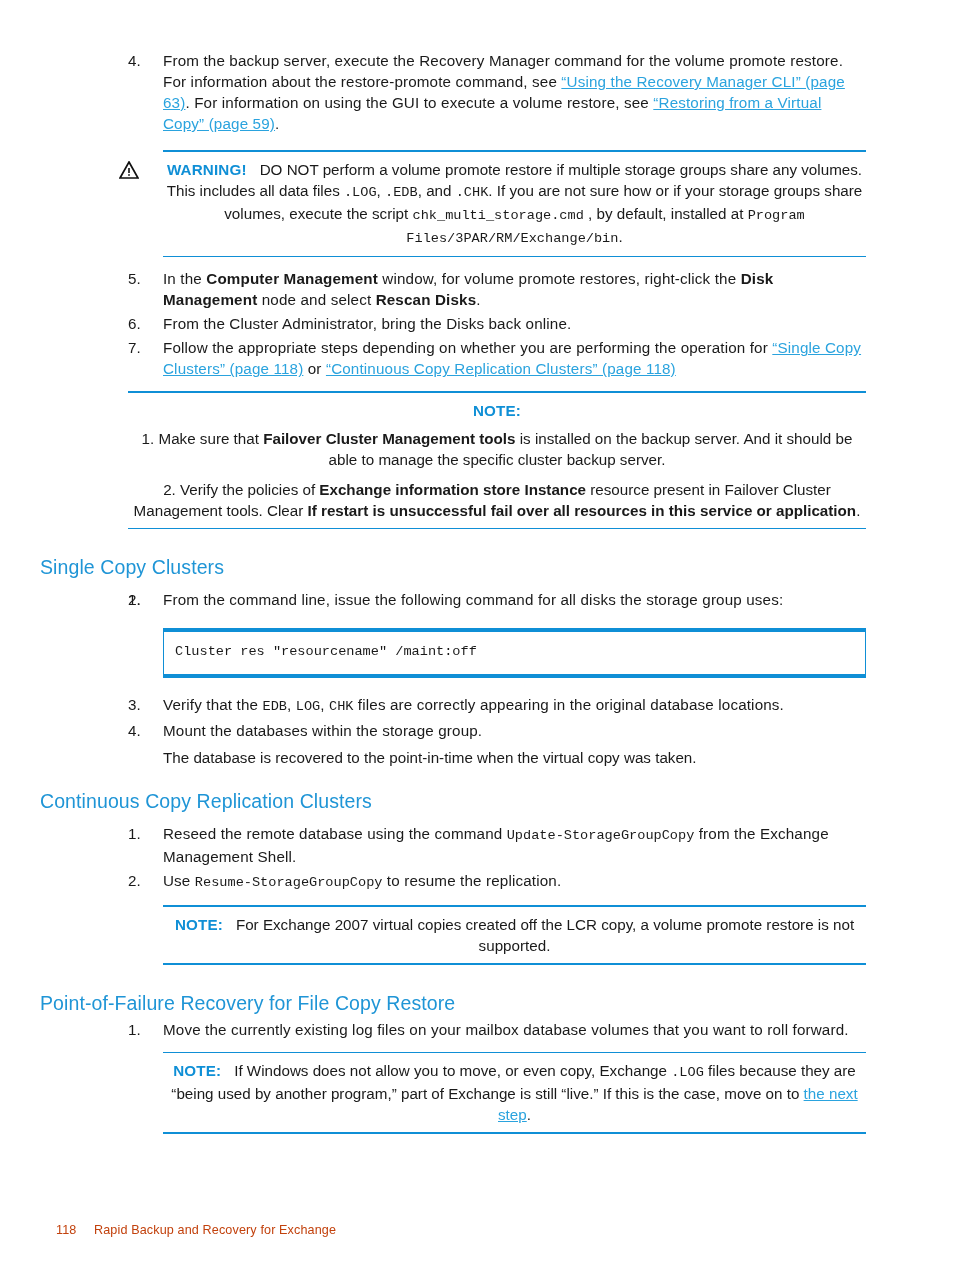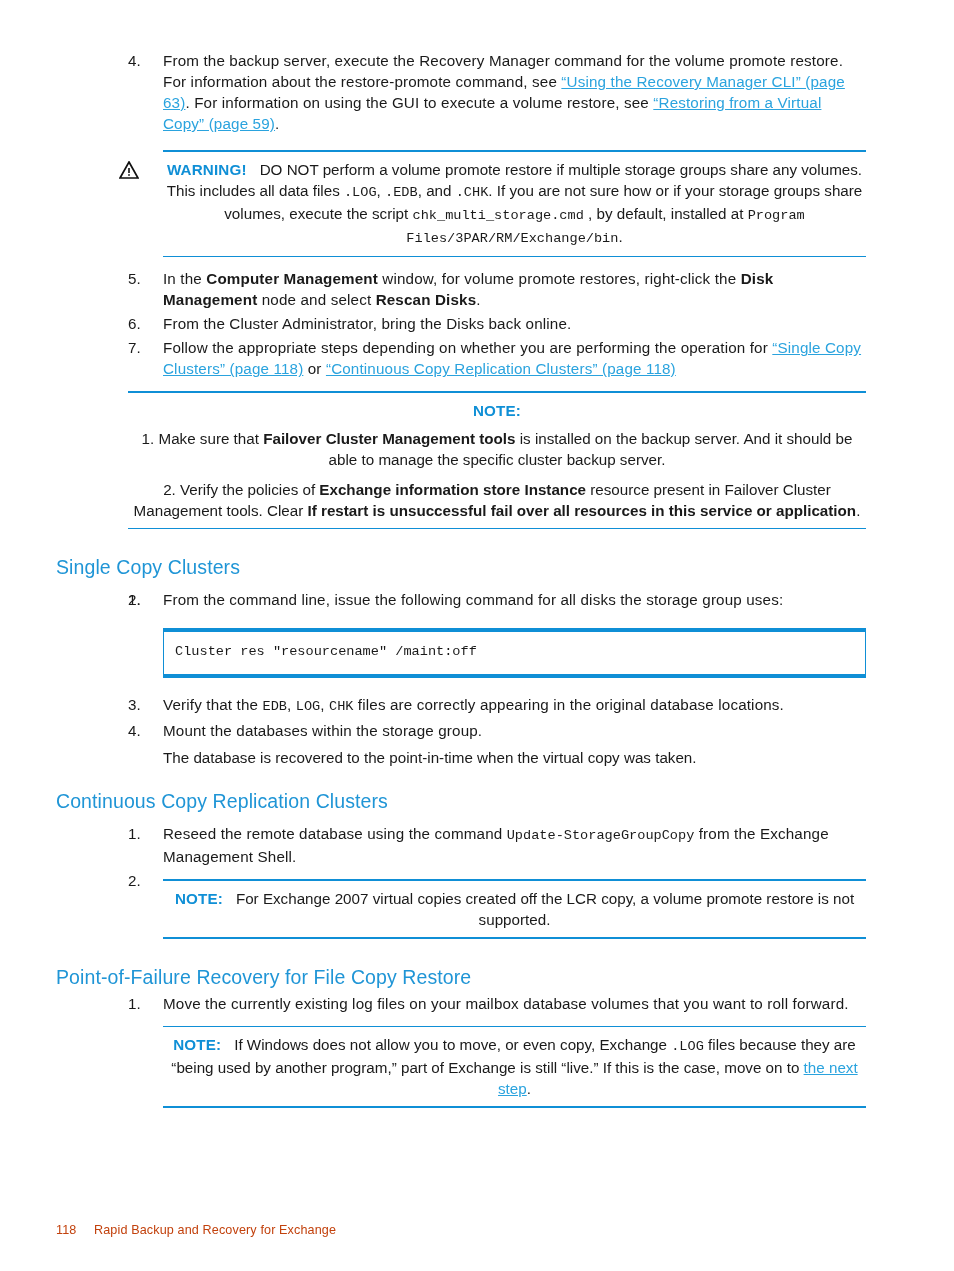--- a/index.html
+++ b/index.html
@@ -99,21 +99,21 @@
     position: absolute;
     left: 119px;
     top: 11px;
     width: 20px;
     height: 18px;
   }
 
   
   h2.sect {
     margin: 0;
-    padding: 0 0 0 56px;
+    padding: 0 0 0 40px;
     font-size: 19.5px;
     font-weight: normal;
     color: #1f95d6;
     letter-spacing: 0.005em;
   }
 
   
   .codebox {
     margin: 18px 88px 16px 163px;
     border-left: 1.5px solid #0f8fd6;
@@ -242,20 +242,21 @@
     <div class="spacer-lg"></div>
     <h2 class="sect">Continuous Copy Replication Clusters</h2>
 
     <ol class="steps" style="margin-top:10px;">
       <li>
         <span class="num">1.</span>
         <span class="body"><span>Reseed the remote database using the command </span><span class="mono">Update-StorageGroupCopy</span><span> from the Exchange Management Shell.</span></span>
       </li>
       <li>
         <span class="num">2.</span>
+        <span class="body"><span>Use </span><span class="mono">Resume-StorageGroupCopy</span><span> to resume the replication.</span></span>
       </li>
     </ol>
 
     <div class="admon indent163" style="margin-top:12px;">
       <div class="rule"></div>
       <div class="inner">
         <p><span class="admon-label">NOTE:</span><span class="gap-after-label"></span><span>For Exchange 2007 virtual copies created off the LCR copy, a volume promote restore is not supported.</span></p>
       </div>
       <div class="rule"></div>
     </div>

